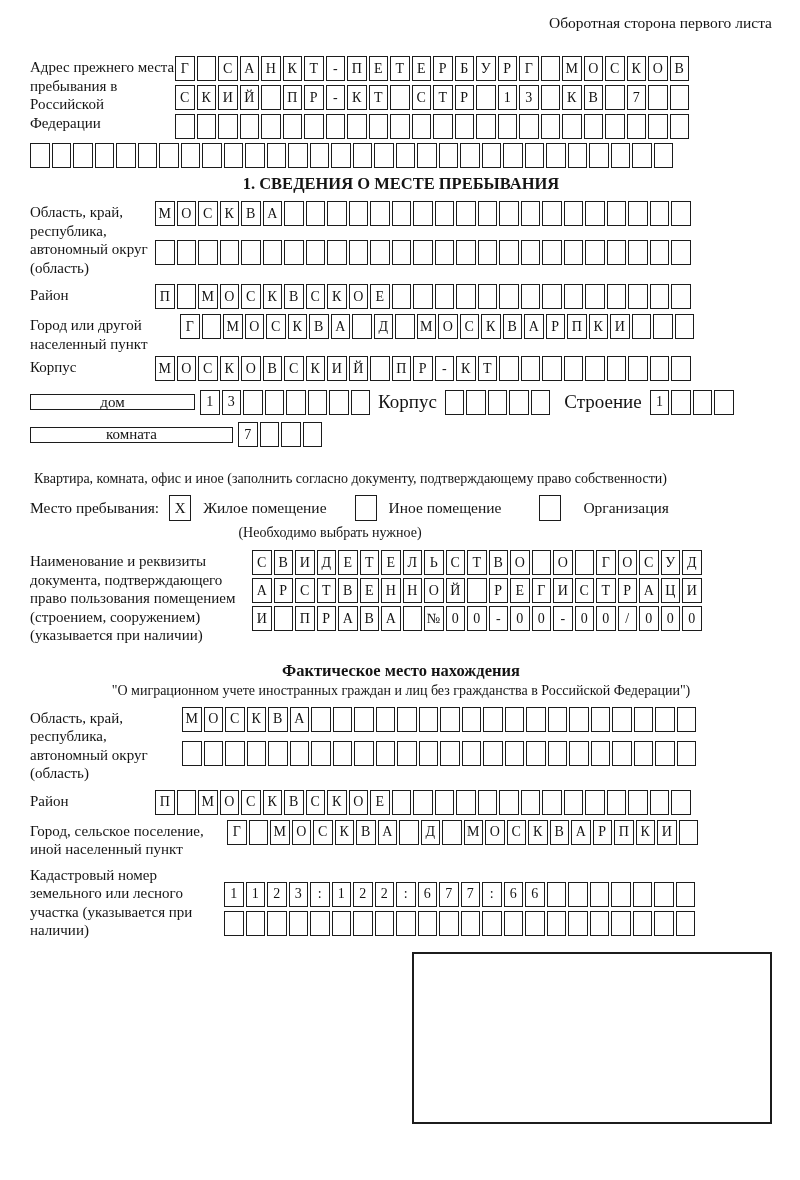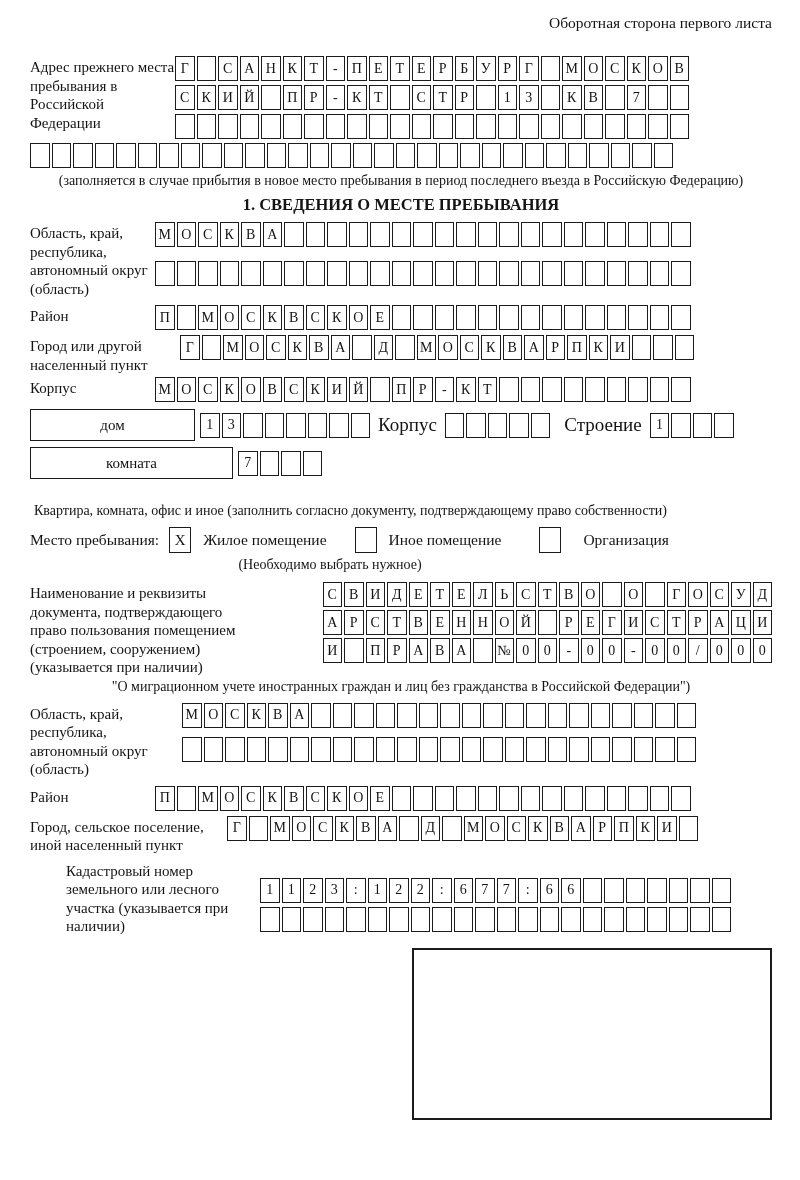--- a/index.html
+++ b/index.html
@@ -33,21 +33,21 @@
   .cellcol { display:flex; flex-direction:column; } .mt4 { margin-top:4px; }
   .gap14 { gap:14px; } .gap9 { gap:9px; } .gap4 { gap:4px; } .gap3 { gap:3px; }
 
   .caption { font-size:14px; }
   .caption.center { text-align:center; }
   .caption.left { margin-left:4px; }
 
   .sec-title { text-align:center; font-weight:bold; font-size:16.5px; }
 
   .widebox {
-    border:1.8px solid #1c1c1c; height:32px;
+    border:1.8px solid #1c1c1c; height:16px;
     display:flex; align-items:center; justify-content:center;
     font-size:15px; background:#fff;
   }
   .wb-dom { flex:0 0 165px; width:165px; }
   .wb-kv  { flex:0 0 203px; width:203px; }
   .inline-lbl { font-size:19px; line-height:28px; padding:0 8px; white-space:nowrap; }
 
   .chk {
     flex:0 0 22px; width:22px; height:26px;
     border:1.6px solid #1c1c1c;
@@ -177,21 +177,20 @@
       <span class="cell"></span>
       <span class="cell"></span>
       <span class="cell"></span>
       <span class="cell"></span>
       <span class="cell"></span>
       <span class="cell"></span>
       <span class="cell"></span>
       <span class="cell"></span>
       <span class="cell"></span>
     </div>
-  <div class="caption center" style="margin-top:5px;">(заполняется в случае прибытия в новое место пребывания в период последнего въезда в Российскую Федерацию)</div>
 
   <div class="sec-title" style="margin-top:6px;">1. СВЕДЕНИЯ О МЕСТЕ ПРЕБЫВАНИЯ</div>
 
   <div class="frow" style="margin-top:7px;">
     <div class="flabel lw125">Область, край, республика, автономный округ (область)</div>
     <div class="cellcol gap14">
       <div class="cells">
           <span class="cell">М</span>
           <span class="cell">О</span>
           <span class="cell">С</span>
@@ -384,21 +383,21 @@
     <span class="txt">Место пребывания:</span>
     <span class="chk" style="margin-left:10px;">X</span>
     <span class="txt" style="margin-left:12px;">Жилое помещение</span>
     <span class="chk" style="margin-left:28px;"></span>
     <span class="txt" style="margin-left:12px;">Иное помещение</span>
     <span class="chk" style="margin-left:38px;"></span>
     <span class="txt" style="margin-left:22px;">Организация</span>
   </div>
   <div class="caption" style="margin-top:4px; width:600px; text-align:center;">(Необходимо выбрать нужное)</div>
 
-  <div class="frow" style="margin-top:9px;justify-content:space-between;">
+  <div class="frow" style="margin-top:9px;">
     <div class="flabel lw222">Наименование и реквизиты документа, подтверждающего право пользования помещением (строением, сооружением) (указывается при наличии)</div>
     <div class="cellcol gap3">
       <div class="cells">
           <span class="cell">С</span>
           <span class="cell">В</span>
           <span class="cell">И</span>
           <span class="cell">Д</span>
           <span class="cell">Е</span>
           <span class="cell">Т</span>
           <span class="cell">Е</span>
@@ -459,20 +458,21 @@
           <span class="cell">0</span>
           <span class="cell">0</span>
           <span class="cell">/</span>
           <span class="cell">0</span>
           <span class="cell">0</span>
           <span class="cell">0</span>
         </div>
     </div>
   </div>
 
+  <div class="sec-title" style="margin-top:16px;">Фактическое место нахождения</div>
   <div class="caption center" style="margin-top:2px;">"О миграционном учете иностранных граждан и лиц без гражданства в Российской Федерации")</div>
 
   <div class="frow" style="margin-top:8px;">
     <div class="flabel lw152">Область, край, республика, автономный округ (область)</div>
     <div class="cellcol gap9">
       <div class="cells">
           <span class="cell">М</span>
           <span class="cell">О</span>
           <span class="cell">С</span>
           <span class="cell">К</span>
@@ -578,21 +578,21 @@
         <span class="cell">В</span>
         <span class="cell">А</span>
         <span class="cell">Р</span>
         <span class="cell">П</span>
         <span class="cell">К</span>
         <span class="cell">И</span>
         <span class="cell"></span>
       </div>
   </div>
 
-  <div class="frow" style="margin-top:5px;margin-left:36px;">
+  <div class="frow" style="margin-top:5px;">
     <div class="flabel lw194">Кадастровый номер земельного или лесного участка (указывается при наличии)</div>
     <div class="cellcol gap4" style="margin-top:18px;">
       <div class="cells">
           <span class="cell">1</span>
           <span class="cell">1</span>
           <span class="cell">2</span>
           <span class="cell">3</span>
           <span class="cell">:</span>
           <span class="cell">1</span>
           <span class="cell">2</span>

